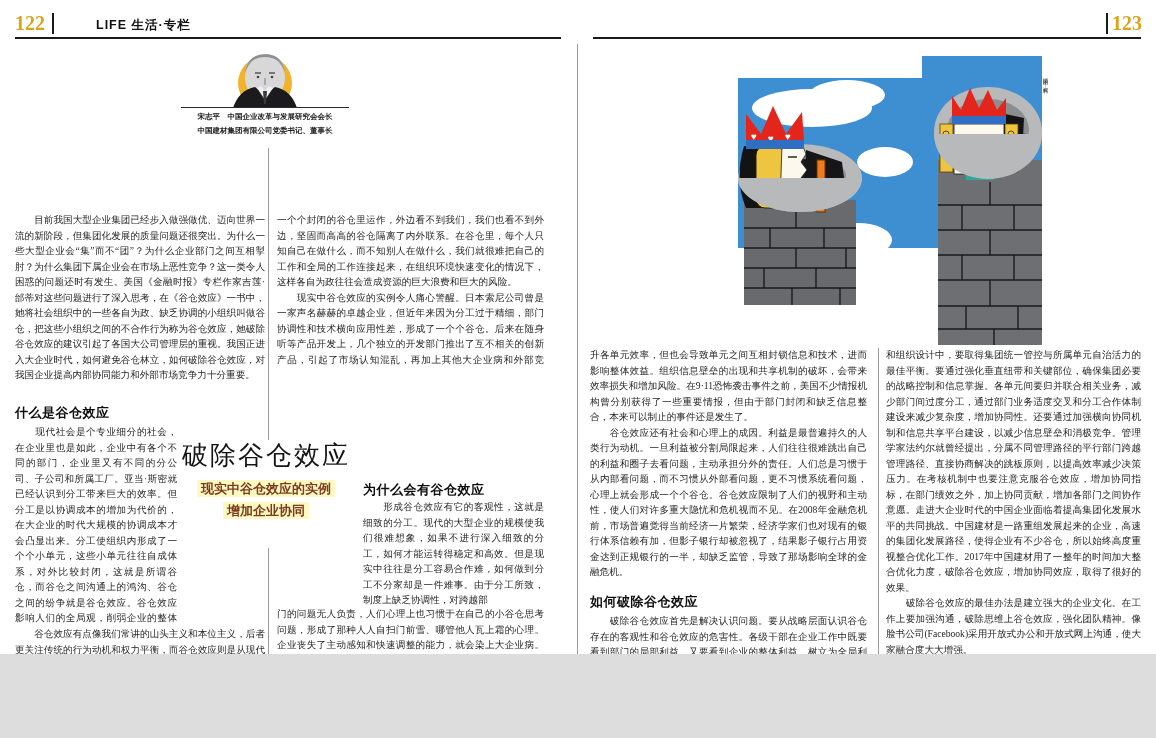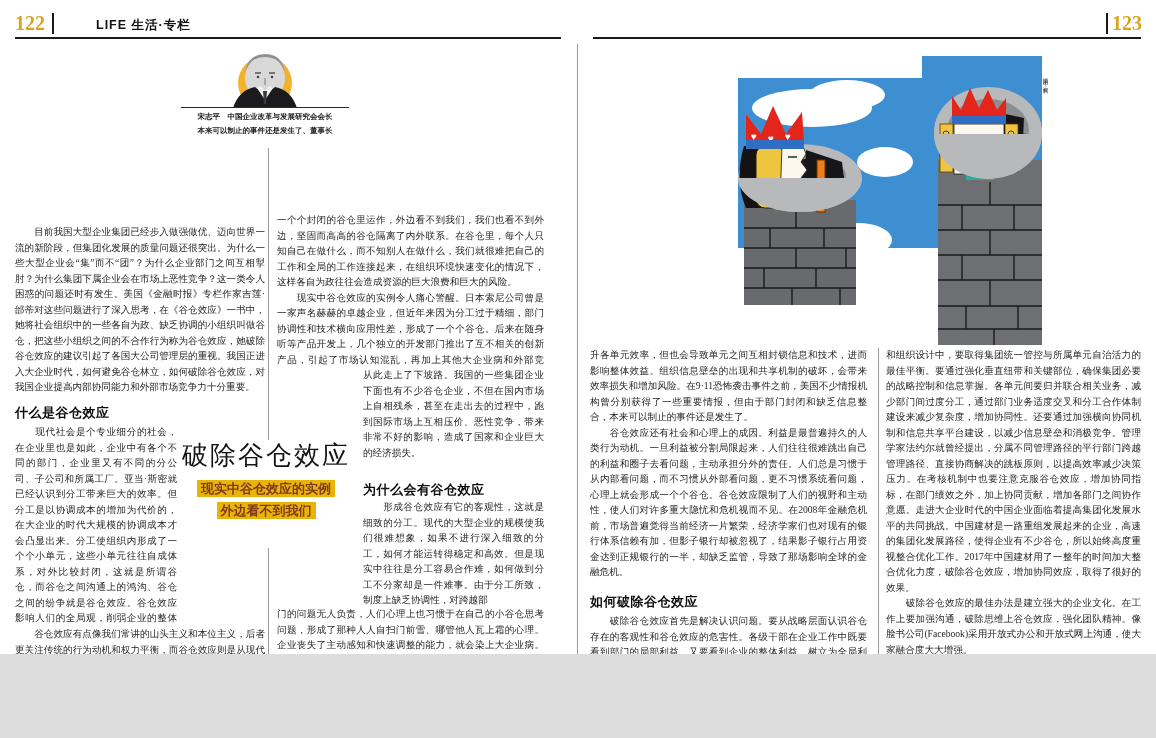--- a/index.html
+++ b/index.html
@@ -14,21 +14,21 @@
   .vrule{width:1px;background:#9a9a9a;}
   .body-text{position:absolute;font-size:9.6px;line-height:15.5px;text-align:justify;
     white-space:pre-line;overflow:hidden;color:#242424;letter-spacing:0;}
   .sec-heading{position:absolute;font-family:"Liberation Sans","DejaVu Sans",sans-serif;
     font-weight:700;font-size:13px;color:#0e0e0e;letter-spacing:0.5px;}
   .art-title{position:absolute;left:176px;top:438px;width:180px;text-align:center;
     font-family:"Liberation Serif","DejaVu Serif",serif;font-weight:400;font-size:26px;
     letter-spacing:2px;color:#141414;}
   .art-sub{position:absolute;left:176px;width:180px;text-align:center;
     font-family:"Liberation Sans","DejaVu Sans",sans-serif;font-weight:700;font-size:13px;}
-  .art-sub span{background:#eab308;color:#7C3A1F;padding:1px 4px;}
+  .art-sub span{background:#fef9c3;color:#7C3A1F;padding:1px 4px;}
   .caption{position:absolute;left:181px;width:168px;text-align:center;
     font-family:"Liberation Sans","DejaVu Sans",sans-serif;font-weight:700;font-size:7.5px;color:#222;}
   .ill-credit{position:absolute;left:1043px;top:74px;writing-mode:vertical-rl;
     font-family:"Liberation Sans","DejaVu Sans",sans-serif;font-size:5.5px;color:#333;letter-spacing:1px;}
 </style>
 </head>
 <body>
 
 <div class="spread">
 
@@ -51,37 +51,36 @@
     <path d="M52 23 L58 23 M66 23 L72 23" stroke="#555" stroke-width="1.5" fill="none"></path>
     <circle cx="55" cy="27" r="1.3" fill="#444"></circle>
       <circle cx="69" cy="27" r="1.3" fill="#444"></circle>
     <path d="M62 28 L62 35 M55 40 Q62 44 69 40" stroke="#7a7a7a" stroke-width="1" fill="none"></path>
     <path d="M30 58 Q36 40 52 37 L62 45 L72 37 Q88 40 94 58 Z" fill="#1B1B1D"></path>
     <path d="M54 38 L62 50 L70 38 L66 36 L62 41 L58 36 Z" fill="#EFEFEF"></path>
     <path d="M60 41 L64 41 L63 54 L61 54 Z" fill="#3A3A3C"></path>
   </svg>
   <div class="abs" style="left:181px;top:107px;width:168px;height:1px;background:#2a2a2a;"></div>
   <div class="caption" style="top:112px;">宋志平　中国企业改革与发展研究会会长</div>
-  <div class="caption" style="top:126px;">本来可以制止的事件还是发生了、董事长</div>
+  <div class="caption" style="top:126px;">中国建材集团有限公司党委书记、董事长</div>
 
   <div class="abs vrule" style="left:268px;top:148px;height:292px;"></div>
   <div class="abs vrule" style="left:268px;top:548px;height:187px;"></div>
 
-  <div class="body-text" style="left:15px;top:224px;width:250px;height:178px;">　　目前我国大型企业集团已经步入做强做优、迈向世界一流的新阶段，但集团化发展的质量问题还很突出。为什么一些大型企业会“集”而不“团”？为什么企业部门之间互相掣肘？为什么集团下属企业会在市场上恶性竞争？这一类令人困惑的问题还时有发生。美国《金融时报》专栏作家吉莲·邰蒂对这些问题进行了深入思考，在《谷仓效应》一书中，她将社会组织中的一些各自为政、缺乏协调的小组织叫做谷仓，把这些小组织之间的不合作行为称为谷仓效应，她破除谷仓效应的建议引起了各国大公司管理层的重视。我国正进入大企业时代，如何避免谷仓林立，如何破除谷仓效应，对我国企业提高内部协同能力和外部市场竞争力十分重要。</div>
+  <div class="body-text" style="left:15px;top:212px;width:250px;height:178px;">　　目前我国大型企业集团已经步入做强做优、迈向世界一流的新阶段，但集团化发展的质量问题还很突出。为什么一些大型企业会“集”而不“团”？为什么企业部门之间互相掣肘？为什么集团下属企业会在市场上恶性竞争？这一类令人困惑的问题还时有发生。美国《金融时报》专栏作家吉莲·邰蒂对这些问题进行了深入思考，在《谷仓效应》一书中，她将社会组织中的一些各自为政、缺乏协调的小组织叫做谷仓，把这些小组织之间的不合作行为称为谷仓效应，她破除谷仓效应的建议引起了各国大公司管理层的重视。我国正进入大企业时代，如何避免谷仓林立，如何破除谷仓效应，对我国企业提高内部协同能力和外部市场竞争力十分重要。</div>
   <div class="sec-heading" style="left:15px;top:404px;">什么是谷仓效应</div>
   <div class="body-text" style="left:15px;top:424px;width:162px;height:203px;">　　现代社会是个专业细分的社会，在企业里也是如此，企业中有各个不同的部门，企业里又有不同的分公司、子公司和所属工厂。亚当·斯密就已经认识到分工带来巨大的效率。但分工是以协调成本的增加为代价的，在大企业的时代大规模的协调成本才会凸显出来。分工使组织内形成了一个个小单元，这些小单元往往自成体系，对外比较封闭，这就是所谓谷仓，而谷仓之间沟通上的鸿沟、谷仓之间的纷争就是谷仓效应。谷仓效应影响人们的全局观，削弱企业的整体效益，甚至会引发组织溃散。</div>
   <div class="body-text" style="left:15px;top:626px;width:250px;height:110px;">　　谷仓效应有点像我们常讲的山头主义和本位主义，后者更关注传统的行为动机和权力平衡，而谷仓效应则是从现代信息经济学角度对大企业病的诊治提出了新的视角。在企业里用谷仓效应能够更形象、更好说明许多此类问题。比如谷仓只有垂直性管理，而没有水平性协同。即使垂直性管理，也常因看不清谷仓内部情况而忽视问题，一旦打开谷仓发现问题，已悔之晚矣。试想，如果一个大型企业集团的各个组织单元都是在</div>
 
   <div class="art-title">破除谷仓效应</div>
   <div class="art-sub" style="top:480px;"><span>现实中谷仓效应的实例</span></div>
-  <div class="art-sub" style="top:502px;"><span>外边看不到我们</span></div>
+  <div class="art-sub" style="top:502px;"><span>增加企业协同</span></div>
 
   <div class="body-text" style="left:277px;top:212px;width:267px;height:157px;">一个个封闭的谷仓里运作，外边看不到我们，我们也看不到外边，坚固而高高的谷仓隔离了内外联系。在谷仓里，每个人只知自己在做什么，而不知别人在做什么，我们就很难把自己的工作和全局的工作连接起来，在组织环境快速变化的情况下，这样各自为政往往会造成资源的巨大浪费和巨大的风险。
 　　现实中谷仓效应的实例令人痛心警醒。日本索尼公司曾是一家声名赫赫的卓越企业，但近年来因为分工过于精细，部门协调性和技术横向应用性差，形成了一个个谷仓。后来在随身听等产品开发上，几个独立的开发部门推出了互不相关的创新产品，引起了市场认知混乱，再加上其他大企业病和外部竞争，</div>
-  <div class="body-text" style="left:363px;top:367px;width:181px;height:95px;">从此走上了下坡路。我国的一些集团企业下面也有不少谷仓企业，不但在国内市场上自相残杀，甚至在走出去的过程中，跑到国际市场上互相压价、恶性竞争，带来非常不好的影响，造成了国家和企业巨大的经济损失。</div>
   <div class="sec-heading" style="left:363px;top:481px;">为什么会有谷仓效应</div>
   <div class="body-text" style="left:363px;top:499px;width:181px;height:108px;">　　形成谷仓效应有它的客观性，这就是细致的分工。现代的大型企业的规模使我们很难想象，如果不进行深入细致的分工，如何才能运转得稳定和高效。但是现实中往往是分工容易合作难，如何做到分工不分家却是一件难事。由于分工所致，制度上缺乏协调性，对跨越部</div>
   <div class="body-text" style="left:277px;top:606px;width:267px;height:130px;">门的问题无人负责，人们心理上也习惯于在自己的小谷仓思考问题，形成了那种人人自扫门前雪、哪管他人瓦上霜的心理。企业丧失了主动感知和快速调整的能力，就会染上大企业病。既然分工无法避免，我们的问题就是如何处理好科学分工与良好合作的关系。
 　　谷仓效应有它的观念和制度成因。从主观上，我们习惯分解目标，对部门和下属企业逐一考核，但过于重视每个单元的绩效，就容易忽视单元间协同和合作。内部竞争机制确实会提</div>
 
   <svg class="abs" style="left:700px;top:50px;" width="345" height="300" viewBox="0 0 345 300">
     <rect x="38" y="28" width="304" height="170" fill="#3E8ED2"></rect>
     <rect x="222" y="6" width="120" height="40" fill="#3E8ED2"></rect>
     <ellipse cx="112" cy="58" rx="60" ry="19" fill="#ffffff"></ellipse>
     <ellipse cx="147" cy="45" rx="38" ry="15" fill="#ffffff"></ellipse>

